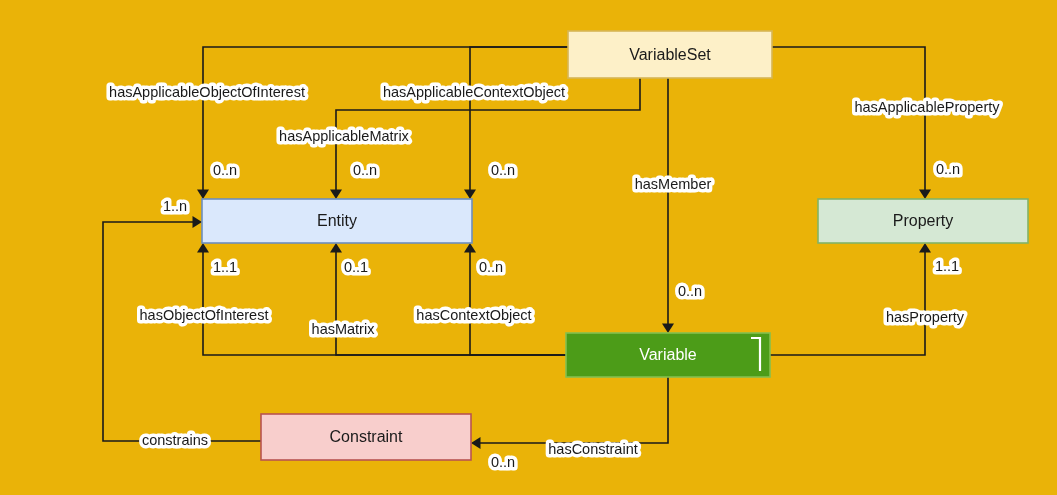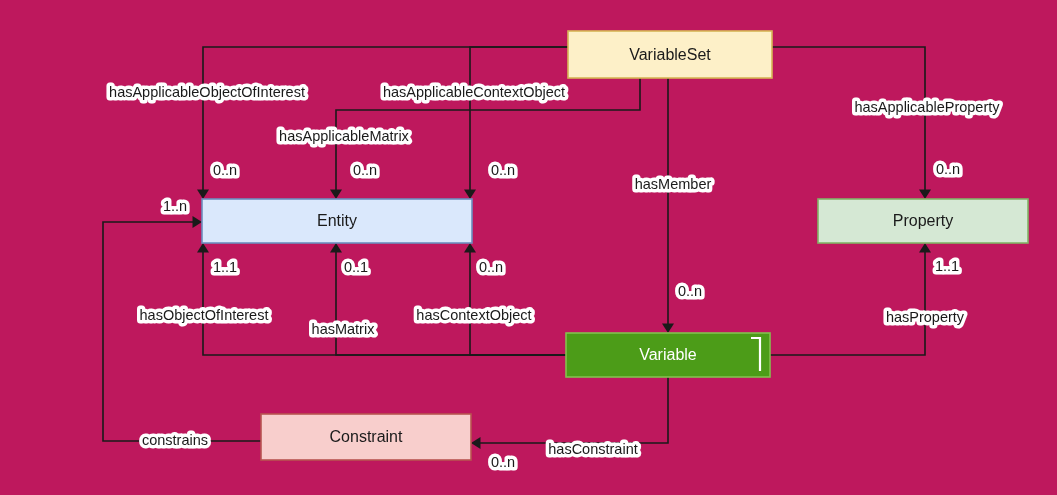--- a/index.html
+++ b/index.html
@@ -11,21 +11,21 @@
   body {
     width: 1057px;
     height: 495px;
     font-family: "Liberation Sans", sans-serif;
     overflow: hidden;
   }
   #diagram-root {
     position: relative;
     width: 1057px;
     height: 495px;
-    background: #be185d;
+    background: #eab308;
   }
   svg#diagram-svg {
     position: absolute;
     top: 0;
     left: 0;
     width: 1057px;
     height: 495px;
     display: block;
   }
   .edge-line {

